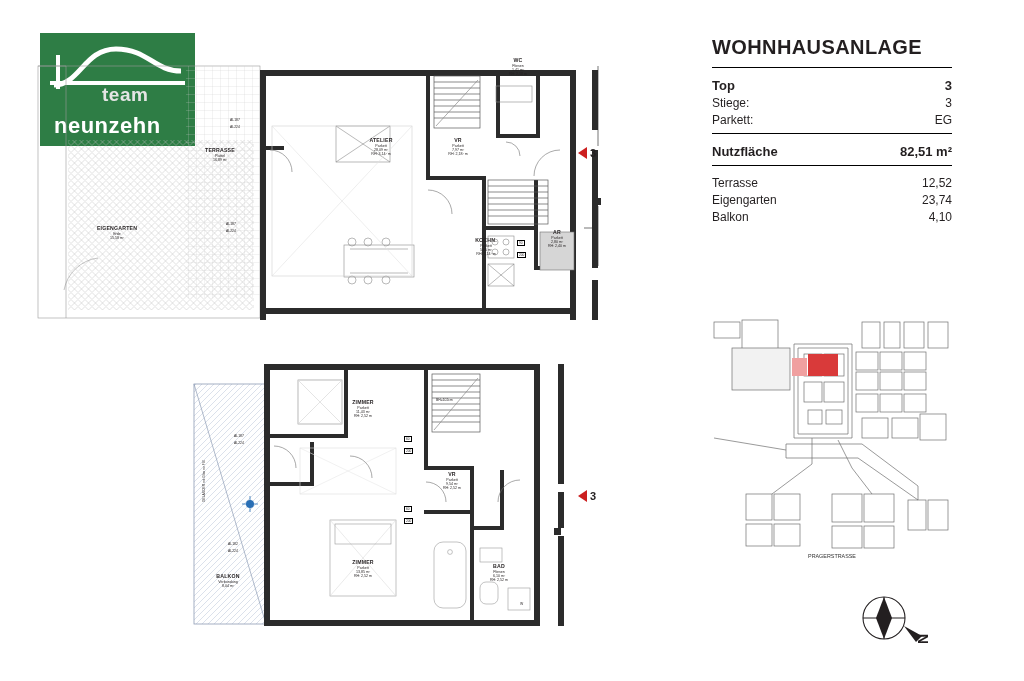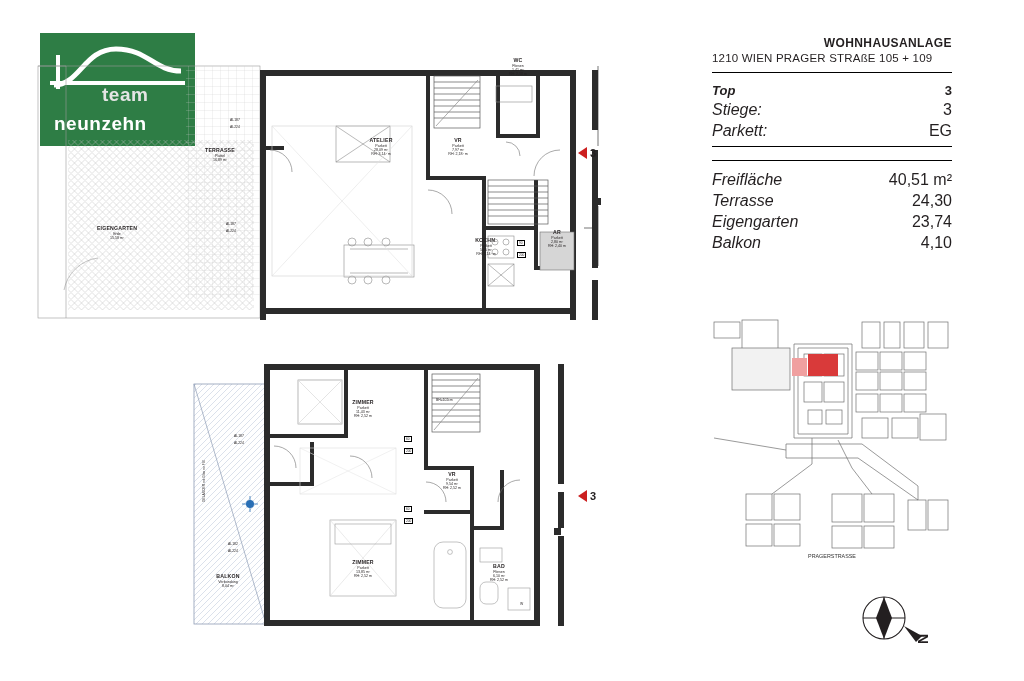--- a/index.html
+++ b/index.html
@@ -4,30 +4,30 @@
 <style>
   html,body{margin:0;padding:0;background:#ffffff;}
   body{width:1024px;height:681px;position:relative;font-family:"Liberation Sans",sans-serif;color:#231f20;overflow:hidden;}
   .page{position:absolute;left:0;top:0;width:1024px;height:681px;background:#fff;}
 
   
   .logo{position:absolute;left:40px;top:33px;width:155px;height:113px;background:#2e7d45;}
   .logo-curve{position:absolute;left:10px;top:8px;width:135px;height:52px;overflow:hidden;}
   .logo-curve svg{display:block;}
   .logo-text1{position:absolute;left:62px;top:51px;color:#e5e5e5;font-size:19px;font-weight:bold;letter-spacing:.5px;}
-  .logo-text2{position:absolute;left:14px;top:80px;color:#fff;font-size:19px;font-weight:bold;letter-spacing:.5px;}
+  .logo-text2{position:absolute;left:14px;top:80px;color:#fff;font-size:22px;font-weight:bold;letter-spacing:.5px;}
 
   
   .info{position:absolute;left:712px;top:36px;width:240px;}
-  .info-title{font-size:12px;font-weight:bold;letter-spacing:.4px;color:#231f20;text-align:right;}
+  .info-title{font-size:20px;font-weight:bold;letter-spacing:.4px;color:#231f20;}
   .info-sub{font-size:11.5px;letter-spacing:.2px;margin-top:2px;color:#231f20;}
   .rule{border-top:1px solid #000;margin-top:8px;}
-  .row{display:flex;justify-content:space-between;font-size:16px;margin-top:3px;}
+  .row{display:flex;justify-content:space-between;font-size:12px;margin-top:3px;}
   .row.bold{font-weight:bold;font-size:13px;}
-  .row .lbl{white-space:nowrap;font-style:italic;}
+  .row .lbl{white-space:nowrap;}
   .row .val{white-space:nowrap;}
   .blk{margin-top:6px;}
   .gap{height:7px;}
 
   
   .siteplan{position:absolute;left:712px;top:318px;width:240px;height:250px;}
   .siteplan svg{display:block;}
 
   
   .compass{position:absolute;left:856px;top:588px;width:90px;height:62px;}
@@ -61,49 +61,48 @@
         <rect x="0" y="40" width="135" height="4" fill="#ffffff"></rect>
         <rect x="6" y="14" width="4" height="34" fill="#ffffff"></rect>
       </svg>
     </div>
     <div class="logo-text1">team</div>
     <div class="logo-text2">neunzehn</div>
   </div>
 
   <div class="info">
     <div class="info-title">WOHNHAUSANLAGE</div>
-    <div class="info-sub">1210 WIEN PRAGER STRAßE 105 + 109</div>
 
     <div class="rule"></div>
     <div class="gap"></div>
     <div class="row bold">
       <span class="lbl">Top</span>
       <span class="val">3</span>
     </div>
     <div class="row">
       <span class="lbl">Stiege:</span>
       <span class="val">3</span>
     </div>
     <div class="row">
       <span class="lbl">Parkett:</span>
       <span class="val">EG</span>
     </div>
 
     <div class="rule blk"></div>
     <div class="gap"></div>
+    <div class="row bold">
+      <span class="lbl">Nutzfläche</span>
+      <span class="val">82,51 m²</span>
+    </div>
 
     <div class="rule blk"></div>
     <div class="gap"></div>
     <div class="row">
-      <span class="lbl">Freifläche</span>
-      <span class="val">40,51 m²</span>
-    </div>
-    <div class="row">
       <span class="lbl">Terrasse</span>
-      <span class="val">24,30</span>
+      <span class="val">12,52</span>
     </div>
     <div class="row">
       <span class="lbl">Eigengarten</span>
       <span class="val">23,74</span>
     </div>
     <div class="row">
       <span class="lbl">Balkon</span>
       <span class="val">4,10</span>
     </div>
   </div>

